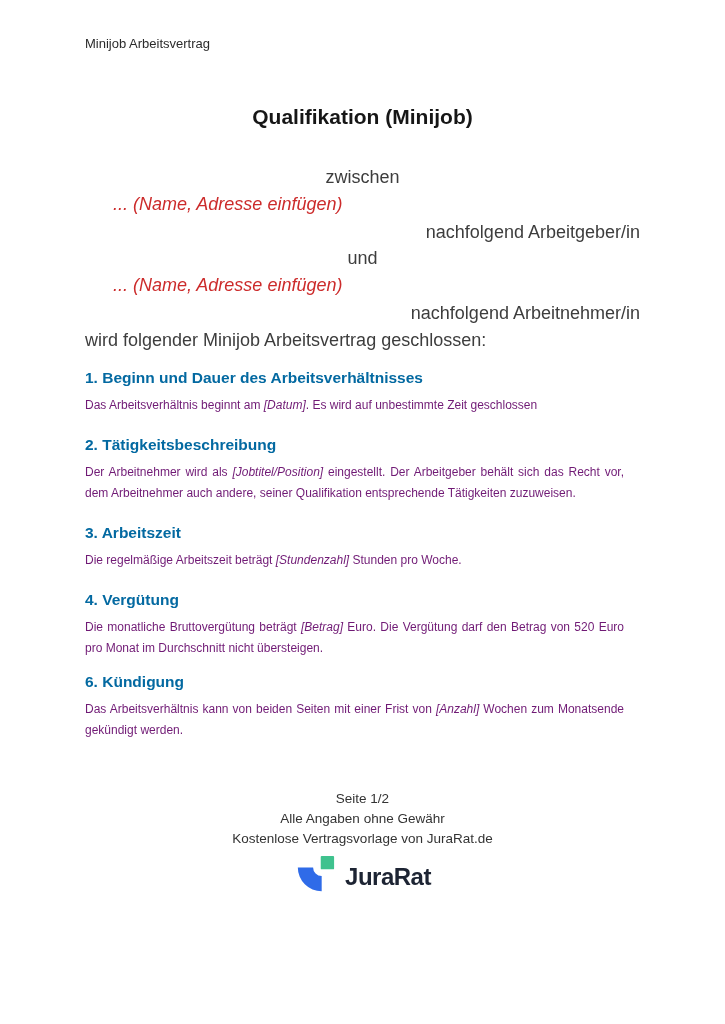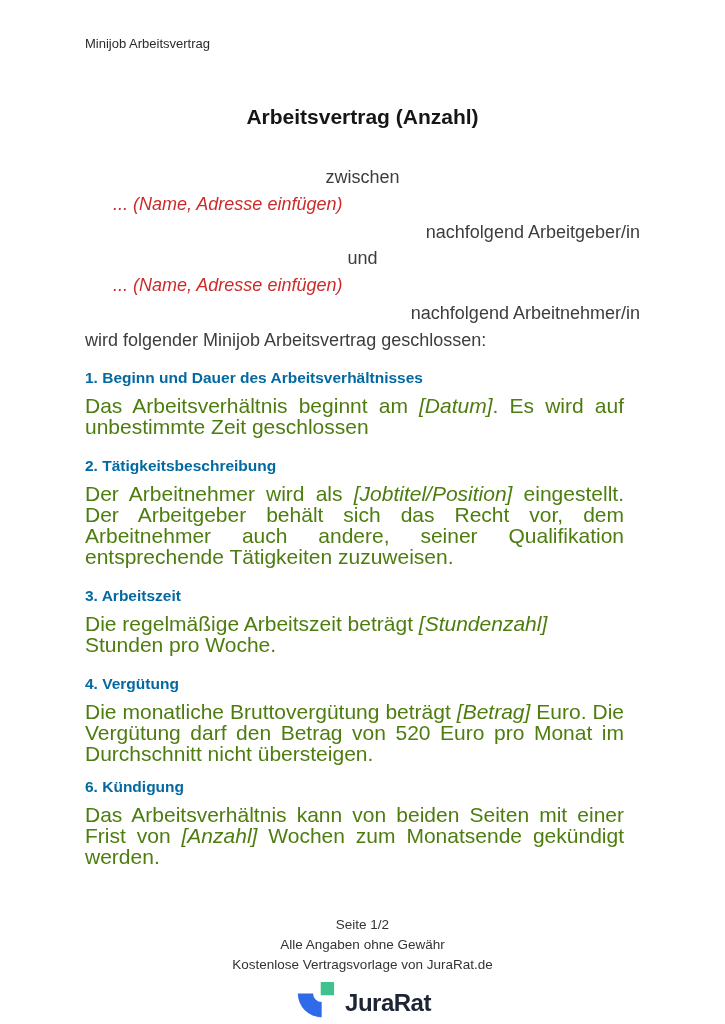--- a/index.html
+++ b/index.html
@@ -46,23 +46,23 @@
   .sec h2 {
     margin: 19px 0 0 0;
     font-size: 15.5px;
     line-height: 19px;
     font-weight: 700;
     color: #0369a1;
   }
   .sec.tight h2 { margin-top: 13px; }
   .sec p {
     margin: 8px 16px 0 0;
-    font-size: 21px;
+    font-size: 12px;
     line-height: 21px;
-    color: #4d7c0f;
+    color: #701a75;
     text-align: justify;
   }
   .sec p.no-justify { text-align: left; }
   .sec .ph { font-style: italic; }
   .sec .preline { white-space: pre-line; }
   
   .footer { margin-top: 48px; text-align: center; }
   .footer p { margin: 0; font-size: 13.5px; line-height: 20px; color: #333333; }
   .logo-row {
     margin-top: 7px;
@@ -81,21 +81,21 @@
     color: var(--logo-navy, #1d2433);
   }
 </style>
 </head>
 <body>
 
 <div class="page">
 
   <div class="doc-header">Minijob Arbeitsvertrag</div>
 
-  <h1 class="title">Arbeitsvertrag (Anzahl)</h1>
+  <h1 class="title">Qualifikation (Minijob)</h1>
 
   <div class="intro">
     <p class="center between">zwischen</p>
     <p class="placeholder">... (Name, Adresse einfügen)</p>
     <p class="right designation">nachfolgend Arbeitgeber/in</p>
     <p class="center and">und</p>
     <p class="placeholder">... (Name, Adresse einfügen)</p>
     <p class="right designation">nachfolgend Arbeitnehmer/in</p>
     <p class="closing">wird folgender Minijob Arbeitsvertrag geschlossen:</p>
   </div>

